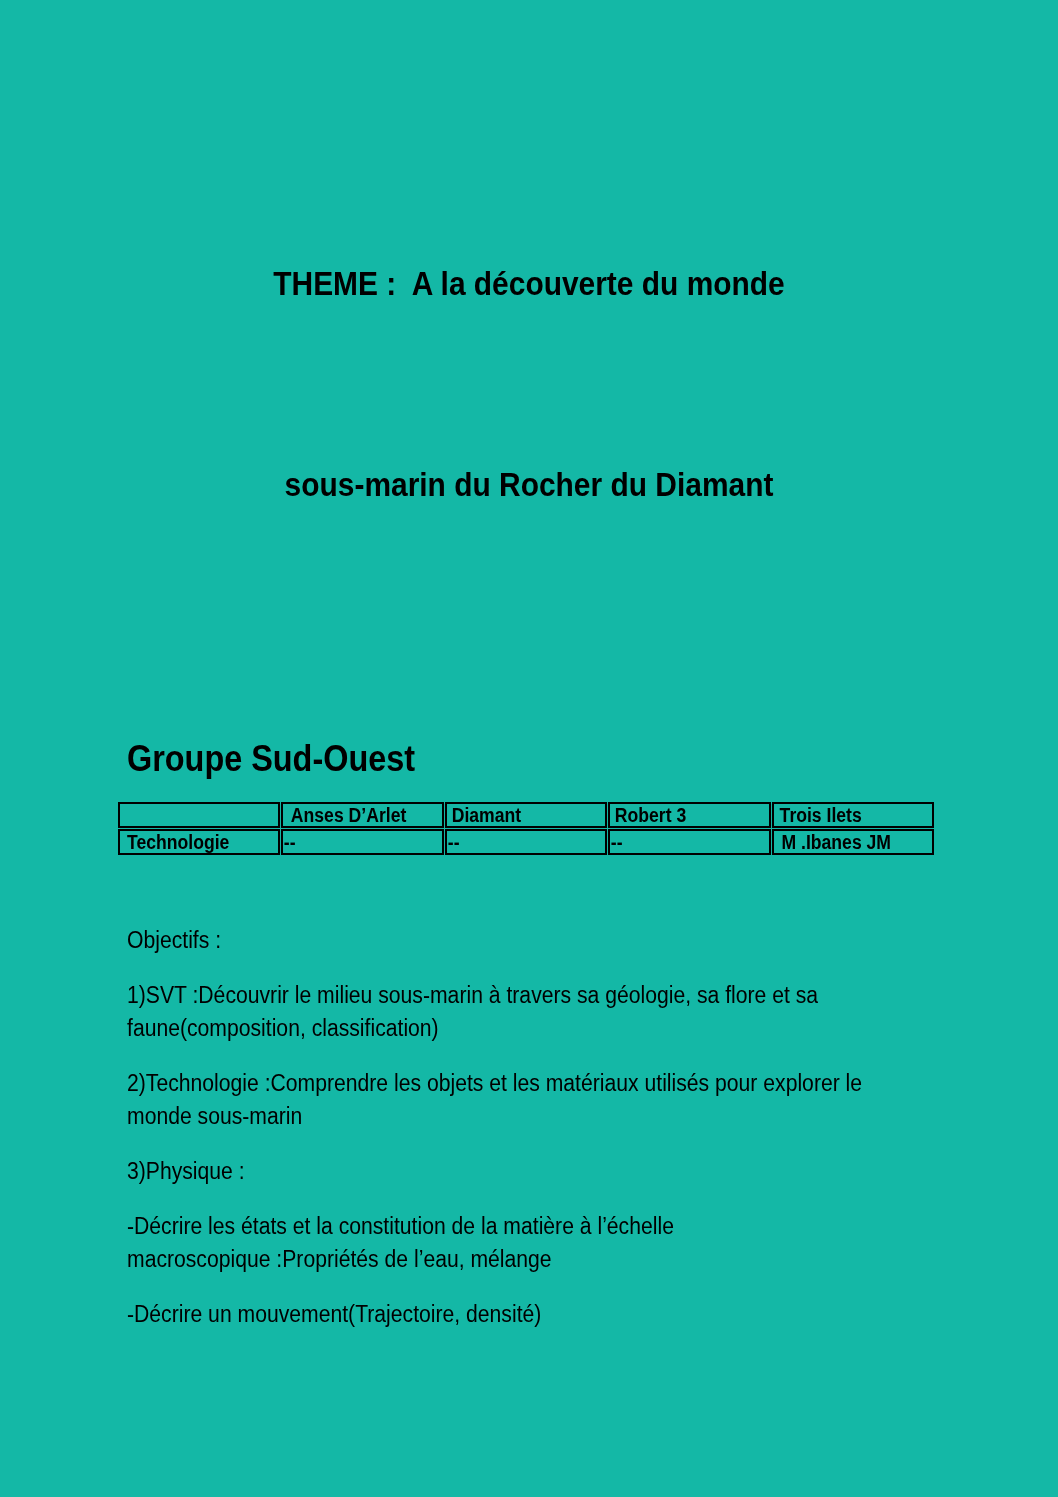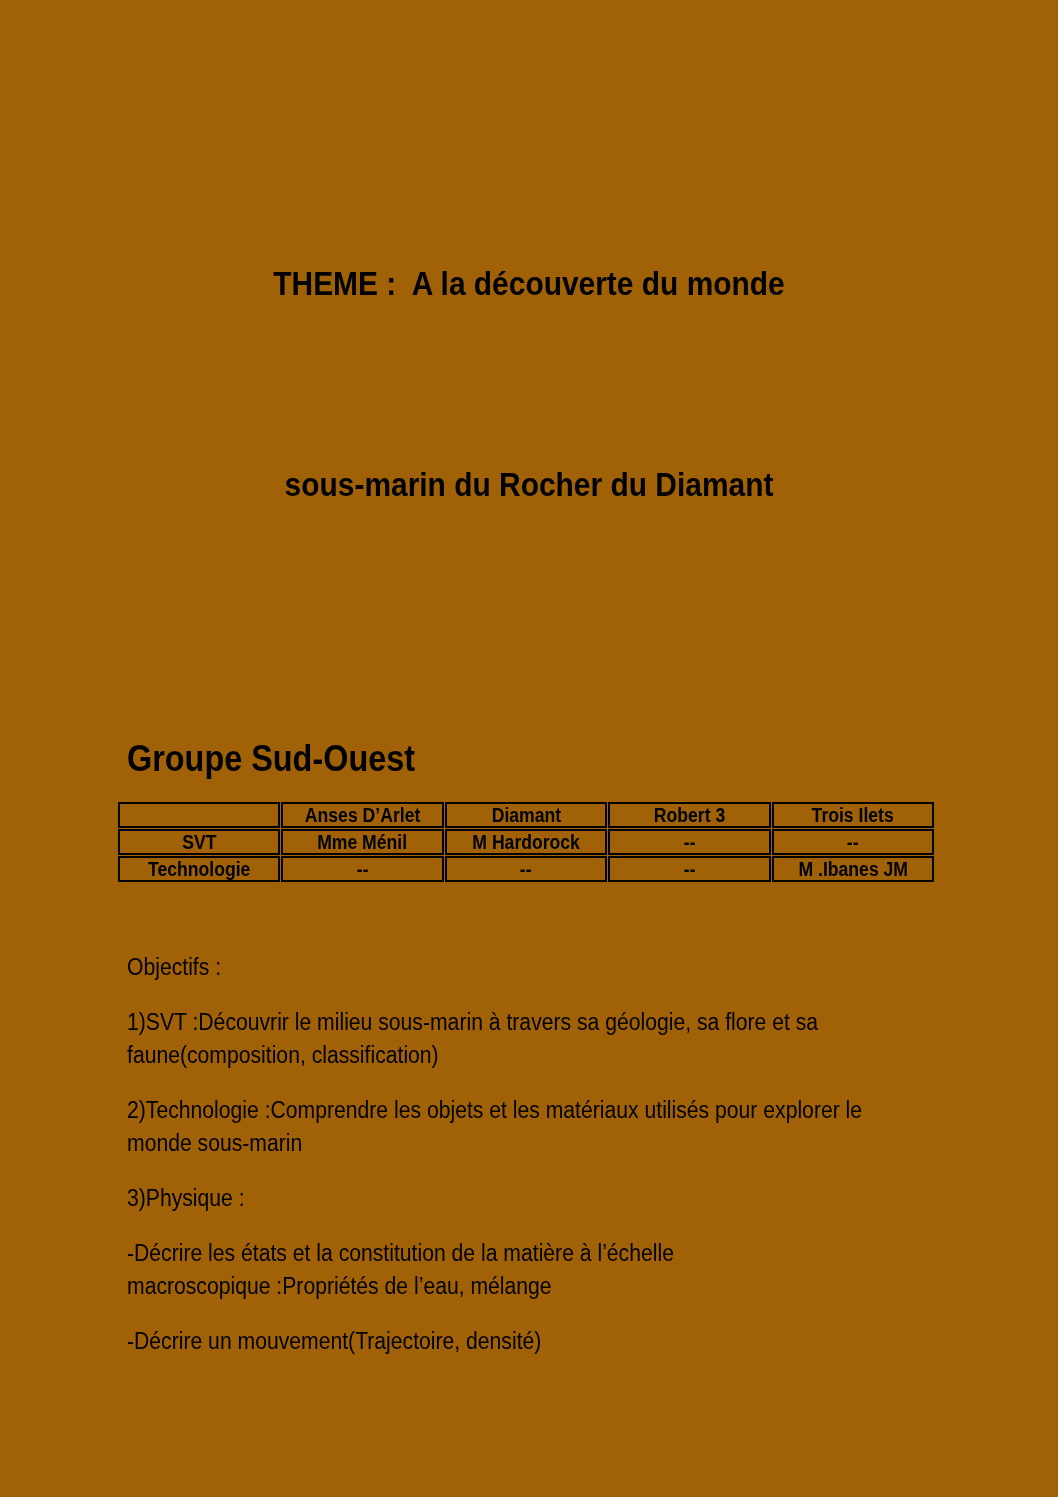--- a/index.html
+++ b/index.html
@@ -4,21 +4,21 @@
 <style>
   html, body {
     margin: 0;
     padding: 0;
     background: #ffffff;
   }
   .page {
     position: relative;
     width: 1058px;
     height: 1497px;
-    background: #a16207;
+    background: #14b8a6;
     color: #000000;
     font-family: "Liberation Sans", sans-serif;
     overflow: hidden;
   }
   .doc-title {
     margin-top: 116px;
     text-align: center;
     font-size: 34px;
     font-weight: 700;
     line-height: 67px;
@@ -40,21 +40,20 @@
     border-spacing: 1px;
     table-layout: fixed;
     width: 818px;
     margin: 20px 0 0 117px;
   }
   table.staff-table td {
     width: 20%;
     border: 2px solid #000000;
     height: 22px;
     padding: 0;
-    text-align: center;
     vertical-align: middle;
     font-size: 20px;
     font-weight: 700;
     line-height: 22px;
     overflow: hidden;
   }
   .cnd {
     display: inline-block;
     transform: scaleX(0.88);
     white-space: pre;
@@ -87,27 +86,20 @@
   <table class="staff-table">
     <tbody>
       <tr>
         <td><span class="cnd"></span></td>
         <td><span class="cnd">Anses D’Arlet</span></td>
         <td><span class="cnd">Diamant</span></td>
         <td><span class="cnd">Robert 3</span></td>
         <td><span class="cnd">Trois Ilets</span></td>
       </tr>
       <tr>
-        <td><span class="cnd">SVT</span></td>
-        <td><span class="cnd">Mme Ménil</span></td>
-        <td><span class="cnd">M Hardorock</span></td>
-        <td><span class="cnd">--</span></td>
-        <td><span class="cnd">--</span></td>
-      </tr>
-      <tr>
         <td><span class="cnd">Technologie</span></td>
         <td><span class="cnd">--</span></td>
         <td><span class="cnd">--</span></td>
         <td><span class="cnd">--</span></td>
         <td><span class="cnd">M .Ibanes JM</span></td>
       </tr>
     </tbody>
   </table>
 
   <div class="body-text objectifs-heading">Objectifs :</div>

